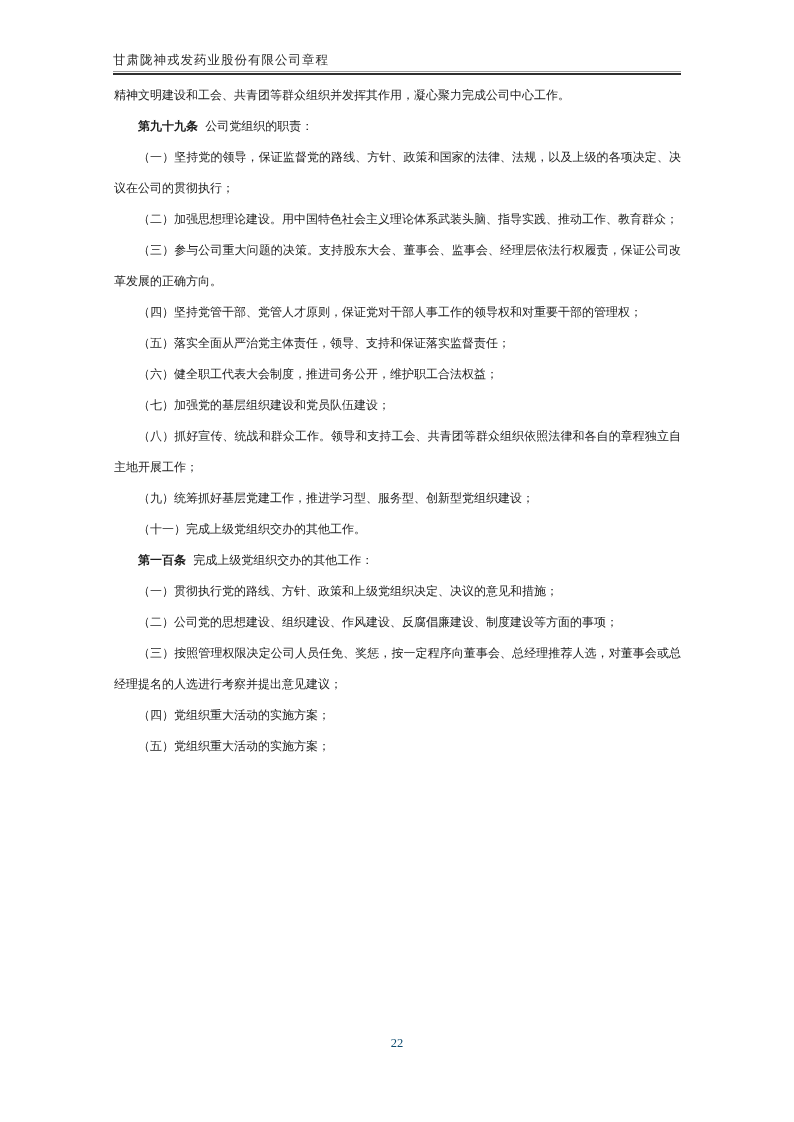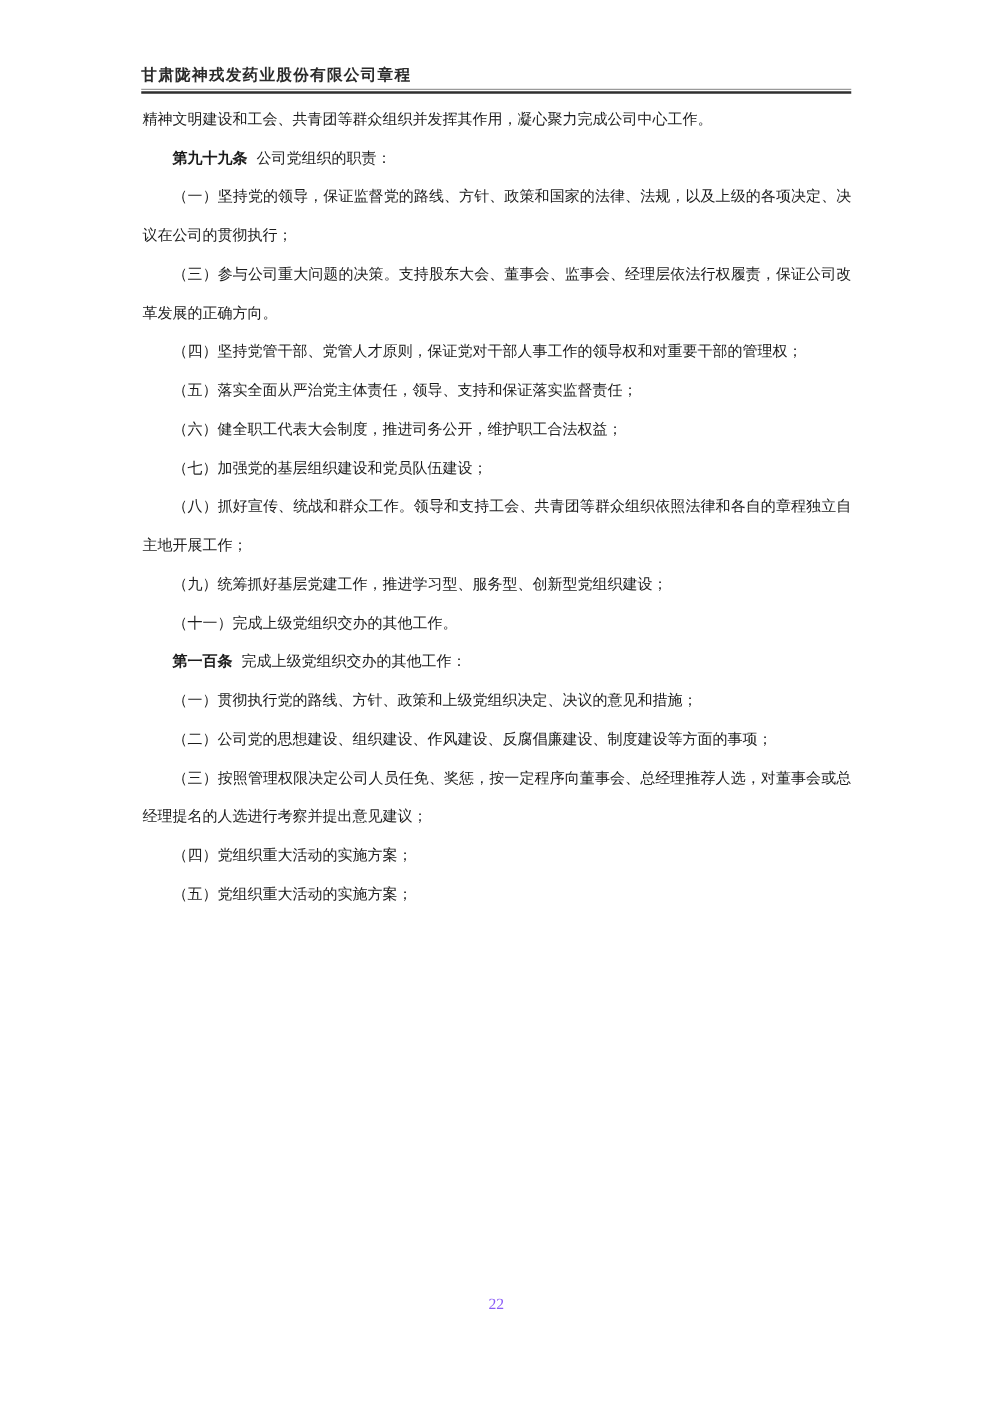--- a/index.html
+++ b/index.html
@@ -21,21 +21,20 @@
     left: 113px;
     top: 53px;
     width: 568px;
   }
   .header-title {
     font-size: 12.5px;
     letter-spacing: 1px;
     color: #2b2b2b;
     padding-bottom: 3px;
     line-height: 15px;
-    font-weight: bold;
   }
   .header-rule {
     height: 1px;
     border-top: 1px solid #9a9a9a;
     border-bottom: 2px solid #2f2f2f;
   }
   .doc-body {
     position: absolute;
     left: 114px;
     top: 80px;
@@ -58,39 +57,40 @@
   }
   .page-footer {
     position: absolute;
     left: 0;
     top: 1036px;
     width: 100%;
     text-align: center;
   }
   .page-number {
     font-size: 12.5px;
-    color: #8b5cf6;
+    color: #0c4a6e;
   }
 </style>
 </head>
 <body>
 
 <div class="page">
 
   <header class="page-header">
     <div class="header-title">甘肃陇神戎发药业股份有限公司章程</div>
     <div class="header-rule"></div>
   </header>
 
   <main class="doc-body">
     <p class="para no-indent">精神文明建设和工会、共青团等群众组织并发挥其作用，凝心聚力完成公司中心工作。</p>
 
     <p class="para"><span class="term">第九十九条</span><span>公司党组织的职责：</span></p>
 
     <p class="para">（一）坚持党的领导，保证监督党的路线、方针、政策和国家的法律、法规，以及上级的各项决定、决议在公司的贯彻执行；</p>
+    <p class="para">（二）加强思想理论建设。用中国特色社会主义理论体系武装头脑、指导实践、推动工作、教育群众；</p>
     <p class="para">（三）参与公司重大问题的决策。支持股东大会、董事会、监事会、经理层依法行权履责，保证公司改革发展的正确方向。</p>
     <p class="para">（四）坚持党管干部、党管人才原则，保证党对干部人事工作的领导权和对重要干部的管理权；</p>
     <p class="para">（五）落实全面从严治党主体责任，领导、支持和保证落实监督责任；</p>
     <p class="para">（六）健全职工代表大会制度，推进司务公开，维护职工合法权益；</p>
     <p class="para">（七）加强党的基层组织建设和党员队伍建设；</p>
     <p class="para">（八）抓好宣传、统战和群众工作。领导和支持工会、共青团等群众组织依照法律和各自的章程独立自主地开展工作；</p>
     <p class="para">（九）统筹抓好基层党建工作，推进学习型、服务型、创新型党组织建设；</p>
     <p class="para">（十一）完成上级党组织交办的其他工作。</p>
 
     <p class="para"><span class="term">第一百条</span><span>完成上级党组织交办的其他工作：</span></p>

